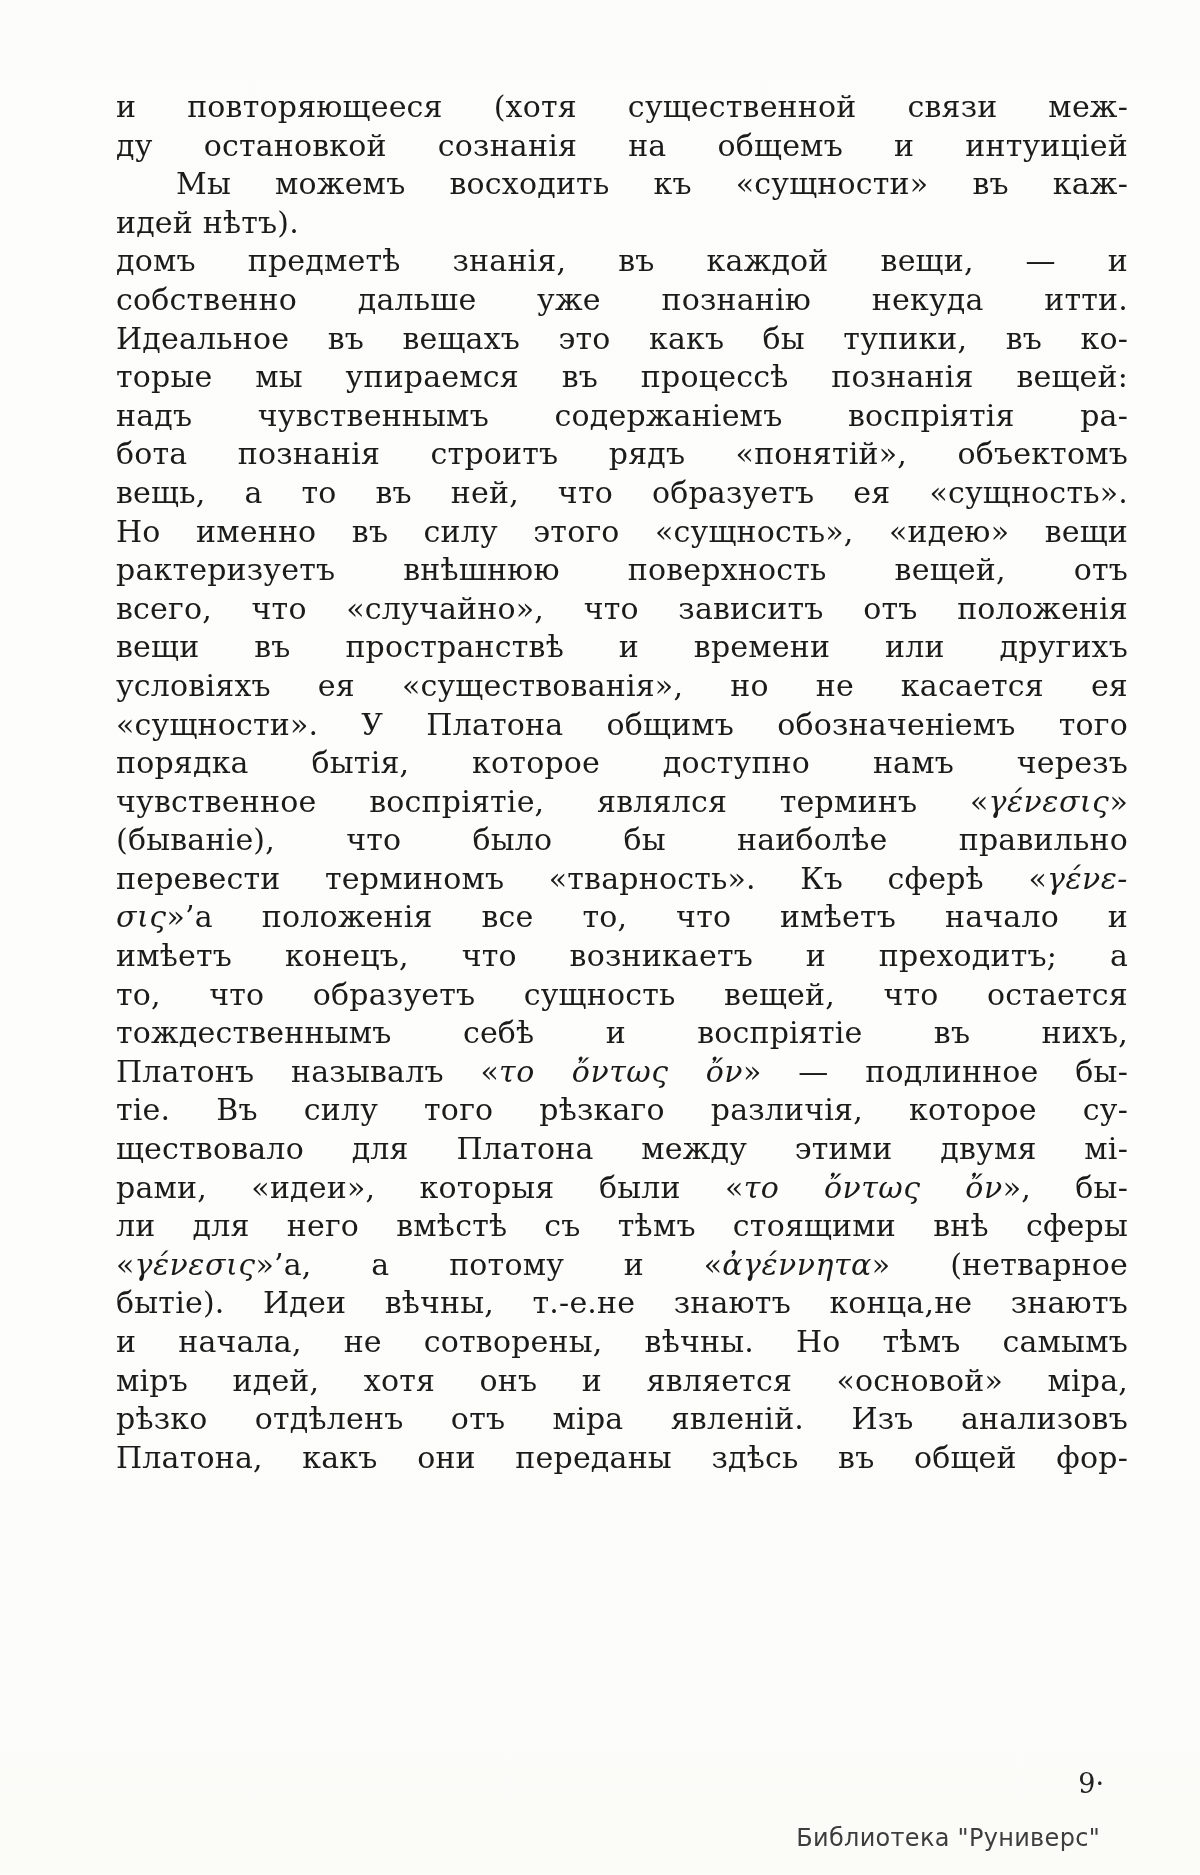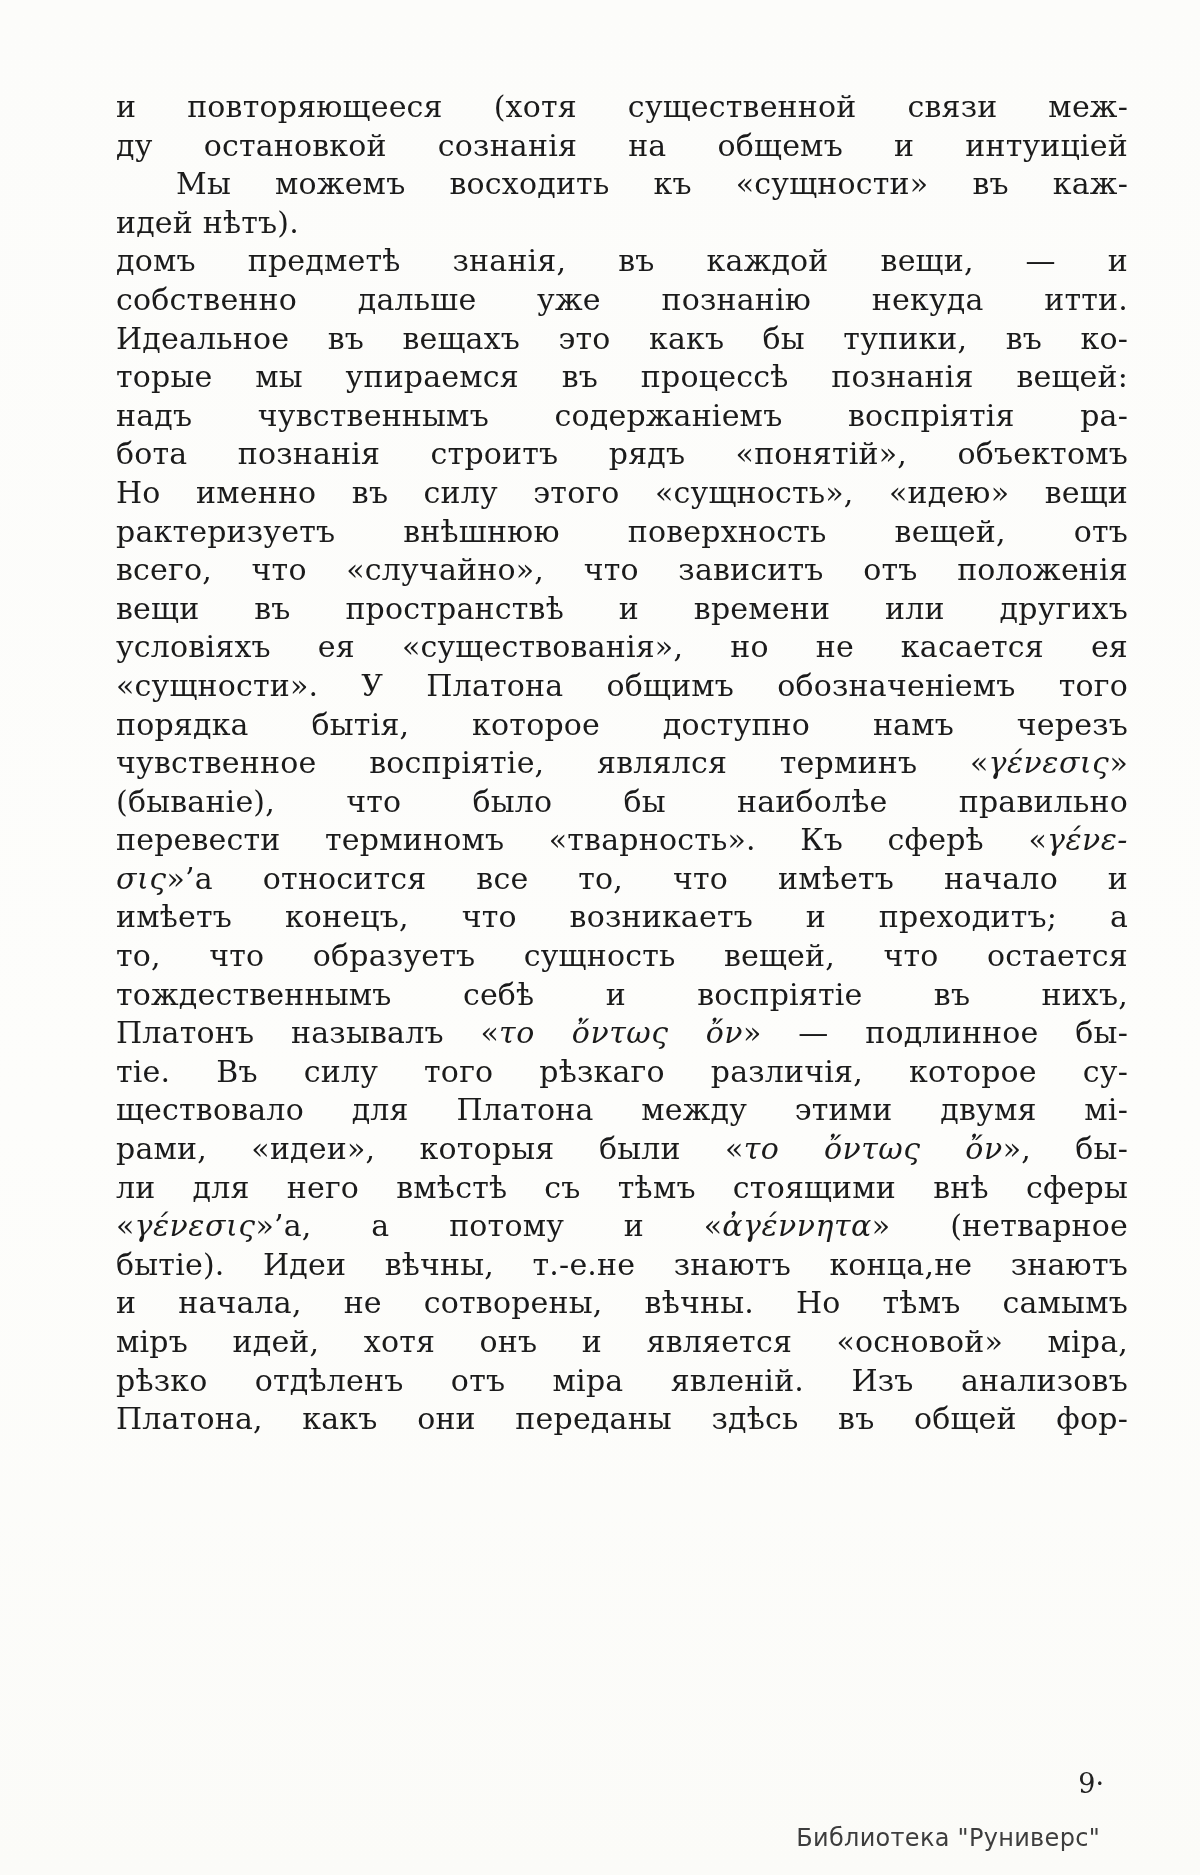--- a/index.html
+++ b/index.html
@@ -71,31 +71,32 @@
       <div class="line"><span>и повторяющееся (хотя существенной связи меж-</span></div>
       <div class="line"><span>ду остановкой сознанія на общемъ и интуиціей</span></div>
       <div class="line indent"><span>Мы можемъ восходить къ «сущности» въ каж-</span></div>
       <div class="line para-end"><span>идей нѣтъ).</span></div>
       <div class="line"><span>домъ предметѣ знанія, въ каждой вещи, — и</span></div>
       <div class="line"><span>собственно дальше уже познанію некуда итти.</span></div>
       <div class="line"><span>Идеальное въ вещахъ это какъ бы тупики, въ ко-</span></div>
       <div class="line"><span>торые мы упираемся въ процессѣ познанія вещей:</span></div>
       <div class="line"><span>надъ чувственнымъ содержаніемъ воспріятія ра-</span></div>
       <div class="line"><span>бота познанія строитъ рядъ «понятій», объектомъ</span></div>
+      <div class="line"><span>вещь, а то въ ней, что образуетъ ея «сущность».</span></div>
       <div class="line"><span>Но именно въ силу этого «сущность», «идею» вещи</span></div>
       <div class="line"><span>рактеризуетъ внѣшнюю поверхность вещей, отъ</span></div>
       <div class="line"><span>всего, что «случайно», что зависитъ отъ положенія</span></div>
       <div class="line"><span>вещи въ пространствѣ и времени или другихъ</span></div>
       <div class="line"><span>условіяхъ ея «существованія», но не касается ея</span></div>
       <div class="line"><span>«сущности». У Платона общимъ обозначеніемъ того</span></div>
       <div class="line"><span>порядка бытія, которое доступно намъ черезъ</span></div>
       <div class="line"><span>чувственное воспріятіе, являлся терминъ «</span><i>γένεσις</i><span>»</span></div>
       <div class="line"><span>(бываніе), что было бы наиболѣе правильно</span></div>
       <div class="line"><span>перевести терминомъ «тварность». Къ сферѣ «</span><i>γένε-</i></div>
-      <div class="line"><i>σις</i><span>»’а относится все то, что имѣетъ начало и</span></div>
+      <div class="line"><i>σις</i><span>»’а положенія все то, что имѣетъ начало и</span></div>
       <div class="line"><span>имѣетъ конецъ, что возникаетъ и преходитъ; а</span></div>
       <div class="line"><span>то, что образуетъ сущность вещей, что остается</span></div>
       <div class="line"><span>тождественнымъ себѣ и воспріятіе въ нихъ,</span></div>
       <div class="line"><span>Платонъ называлъ «</span><i>το ὄντως ὄν</i><span>» — подлинное бы-</span></div>
       <div class="line"><span>тіе. Въ силу того рѣзкаго различія, которое су-</span></div>
       <div class="line"><span>ществовало для Платона между этими двумя мі-</span></div>
       <div class="line"><span>рами, «идеи», которыя были «</span><i>το ὄντως ὄν</i><span>», бы-</span></div>
       <div class="line"><span>ли для него вмѣстѣ съ тѣмъ стоящими внѣ сферы</span></div>
       <div class="line"><span>«</span><i>γένεσις</i><span>»’а, а потому и «</span><i>ἀγέννητα</i><span>» (нетварное</span></div>
       <div class="line"><span>бытіе). Идеи вѣчны, т.-е.не знаютъ конца,не знаютъ</span></div>

